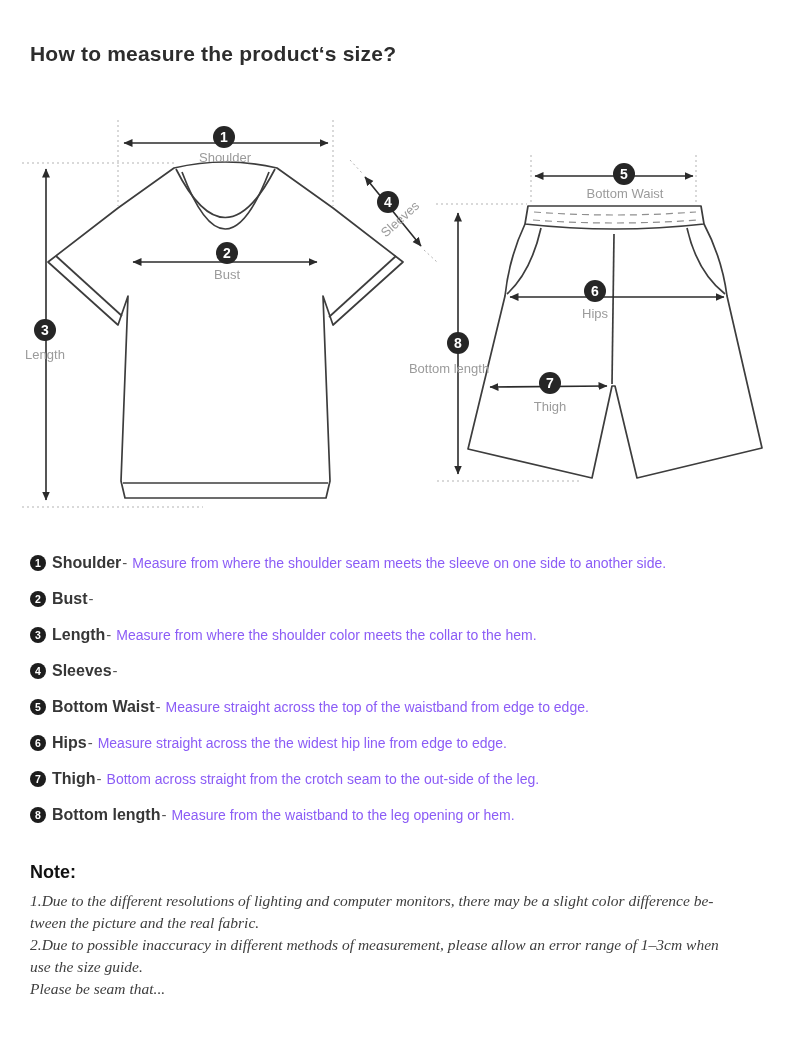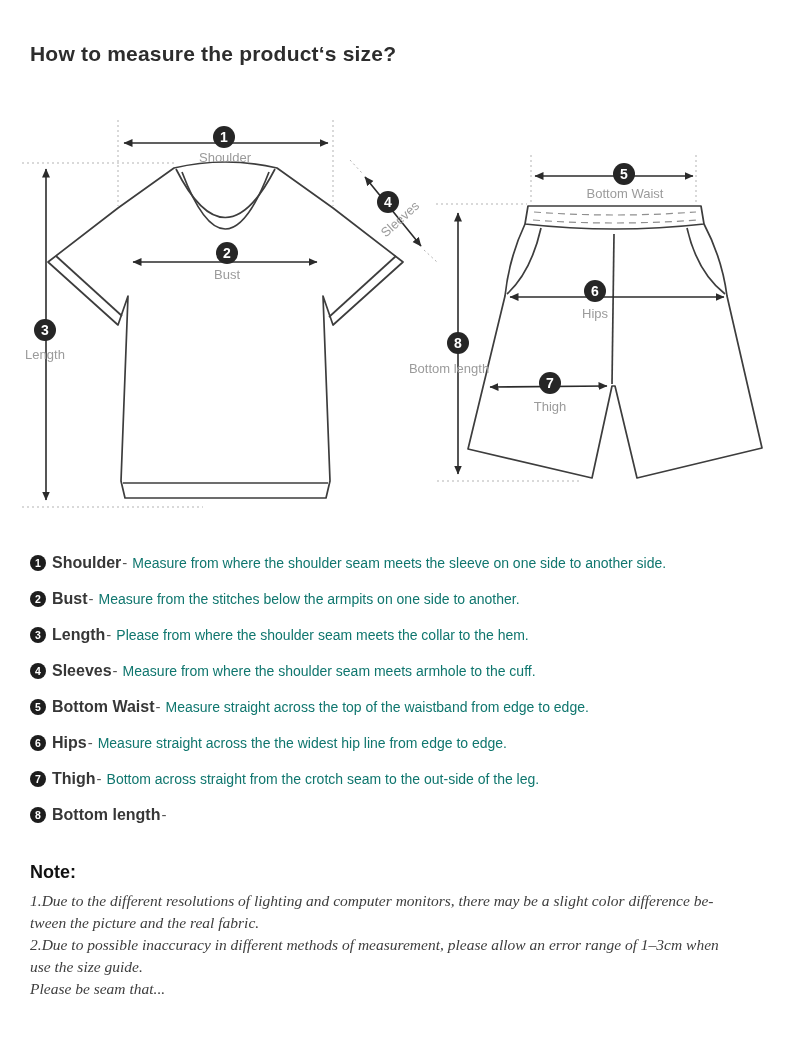--- a/index.html
+++ b/index.html
@@ -21,21 +21,21 @@
   .dlabel.rot{transform:translate(-50%,-50%) rotate(-42deg);}
 
   
   .mlist{position:absolute;left:30px;top:552px;width:742px;}
   .m-item{display:flex;align-items:baseline;margin-bottom:14px;line-height:22px;white-space:nowrap;}
   .m-badge{flex:0 0 auto;width:16px;height:16px;border-radius:50%;background:#1d1d1d;color:#fff;
            display:inline-flex;align-items:center;justify-content:center;
            font-size:10.5px;font-weight:bold;margin-right:6px;align-self:center;}
   .m-term{font-size:16px;font-weight:bold;color:#373737;}
   .m-sep{font-size:15px;color:#555;margin:0 5px 0 1px;}
-  .m-desc{font-size:14px;color:#0f766e;}
+  .m-desc{font-size:14px;color:#8b5cf6;}
 
   
   .note-head{position:absolute;left:30px;top:862px;font-size:18px;font-weight:bold;color:#111;}
   .note-body{position:absolute;left:30px;top:890px;width:745px;
              font-family:Liberation Serif, serif;font-style:italic;
              font-size:15.5px;color:#3d3d3d;line-height:22px;}
 </style>
 </head>
 <body>
 
@@ -142,33 +142,31 @@
     <div class="m-item">
       <span class="m-badge">1</span>
       <span class="m-term">Shoulder</span>
       <span class="m-sep">-</span>
       <span class="m-desc">Measure from where the shoulder seam meets the sleeve on one side to another side.</span>
     </div>
     <div class="m-item">
       <span class="m-badge">2</span>
       <span class="m-term">Bust</span>
       <span class="m-sep">-</span>
-      <span class="m-desc">Measure from the stitches below the armpits on one side to another.</span>
     </div>
     <div class="m-item">
       <span class="m-badge">3</span>
       <span class="m-term">Length</span>
       <span class="m-sep">-</span>
-      <span class="m-desc">Please from where the shoulder seam meets the collar to the hem.</span>
+      <span class="m-desc">Measure from where the shoulder color meets the collar to the hem.</span>
     </div>
     <div class="m-item">
       <span class="m-badge">4</span>
       <span class="m-term">Sleeves</span>
       <span class="m-sep">-</span>
-      <span class="m-desc">Measure from where the shoulder seam meets armhole to the cuff.</span>
     </div>
     <div class="m-item">
       <span class="m-badge">5</span>
       <span class="m-term">Bottom Waist</span>
       <span class="m-sep">-</span>
       <span class="m-desc">Measure straight across the top of the waistband from edge to edge.</span>
     </div>
     <div class="m-item">
       <span class="m-badge">6</span>
       <span class="m-term">Hips</span>
@@ -178,20 +176,21 @@
     <div class="m-item">
       <span class="m-badge">7</span>
       <span class="m-term">Thigh</span>
       <span class="m-sep">-</span>
       <span class="m-desc">Bottom across straight from the crotch seam to the out-side of the leg.</span>
     </div>
     <div class="m-item">
       <span class="m-badge">8</span>
       <span class="m-term">Bottom length</span>
       <span class="m-sep">-</span>
+      <span class="m-desc">Measure from the waistband to the leg opening or hem.</span>
     </div>
   </div>
 
   <div class="note-head">Note:</div>
   <div class="note-body">
     <div>1.Due to the different resolutions of lighting and computer monitors, there may be a slight color difference be-</div>
     <div>tween the picture and the real fabric.</div>
     <div>2.Due to possible inaccuracy in different methods of measurement, please allow an error range of 1–3cm when</div>
     <div>use the size guide.</div>
     <div>Please be seam that...</div>

